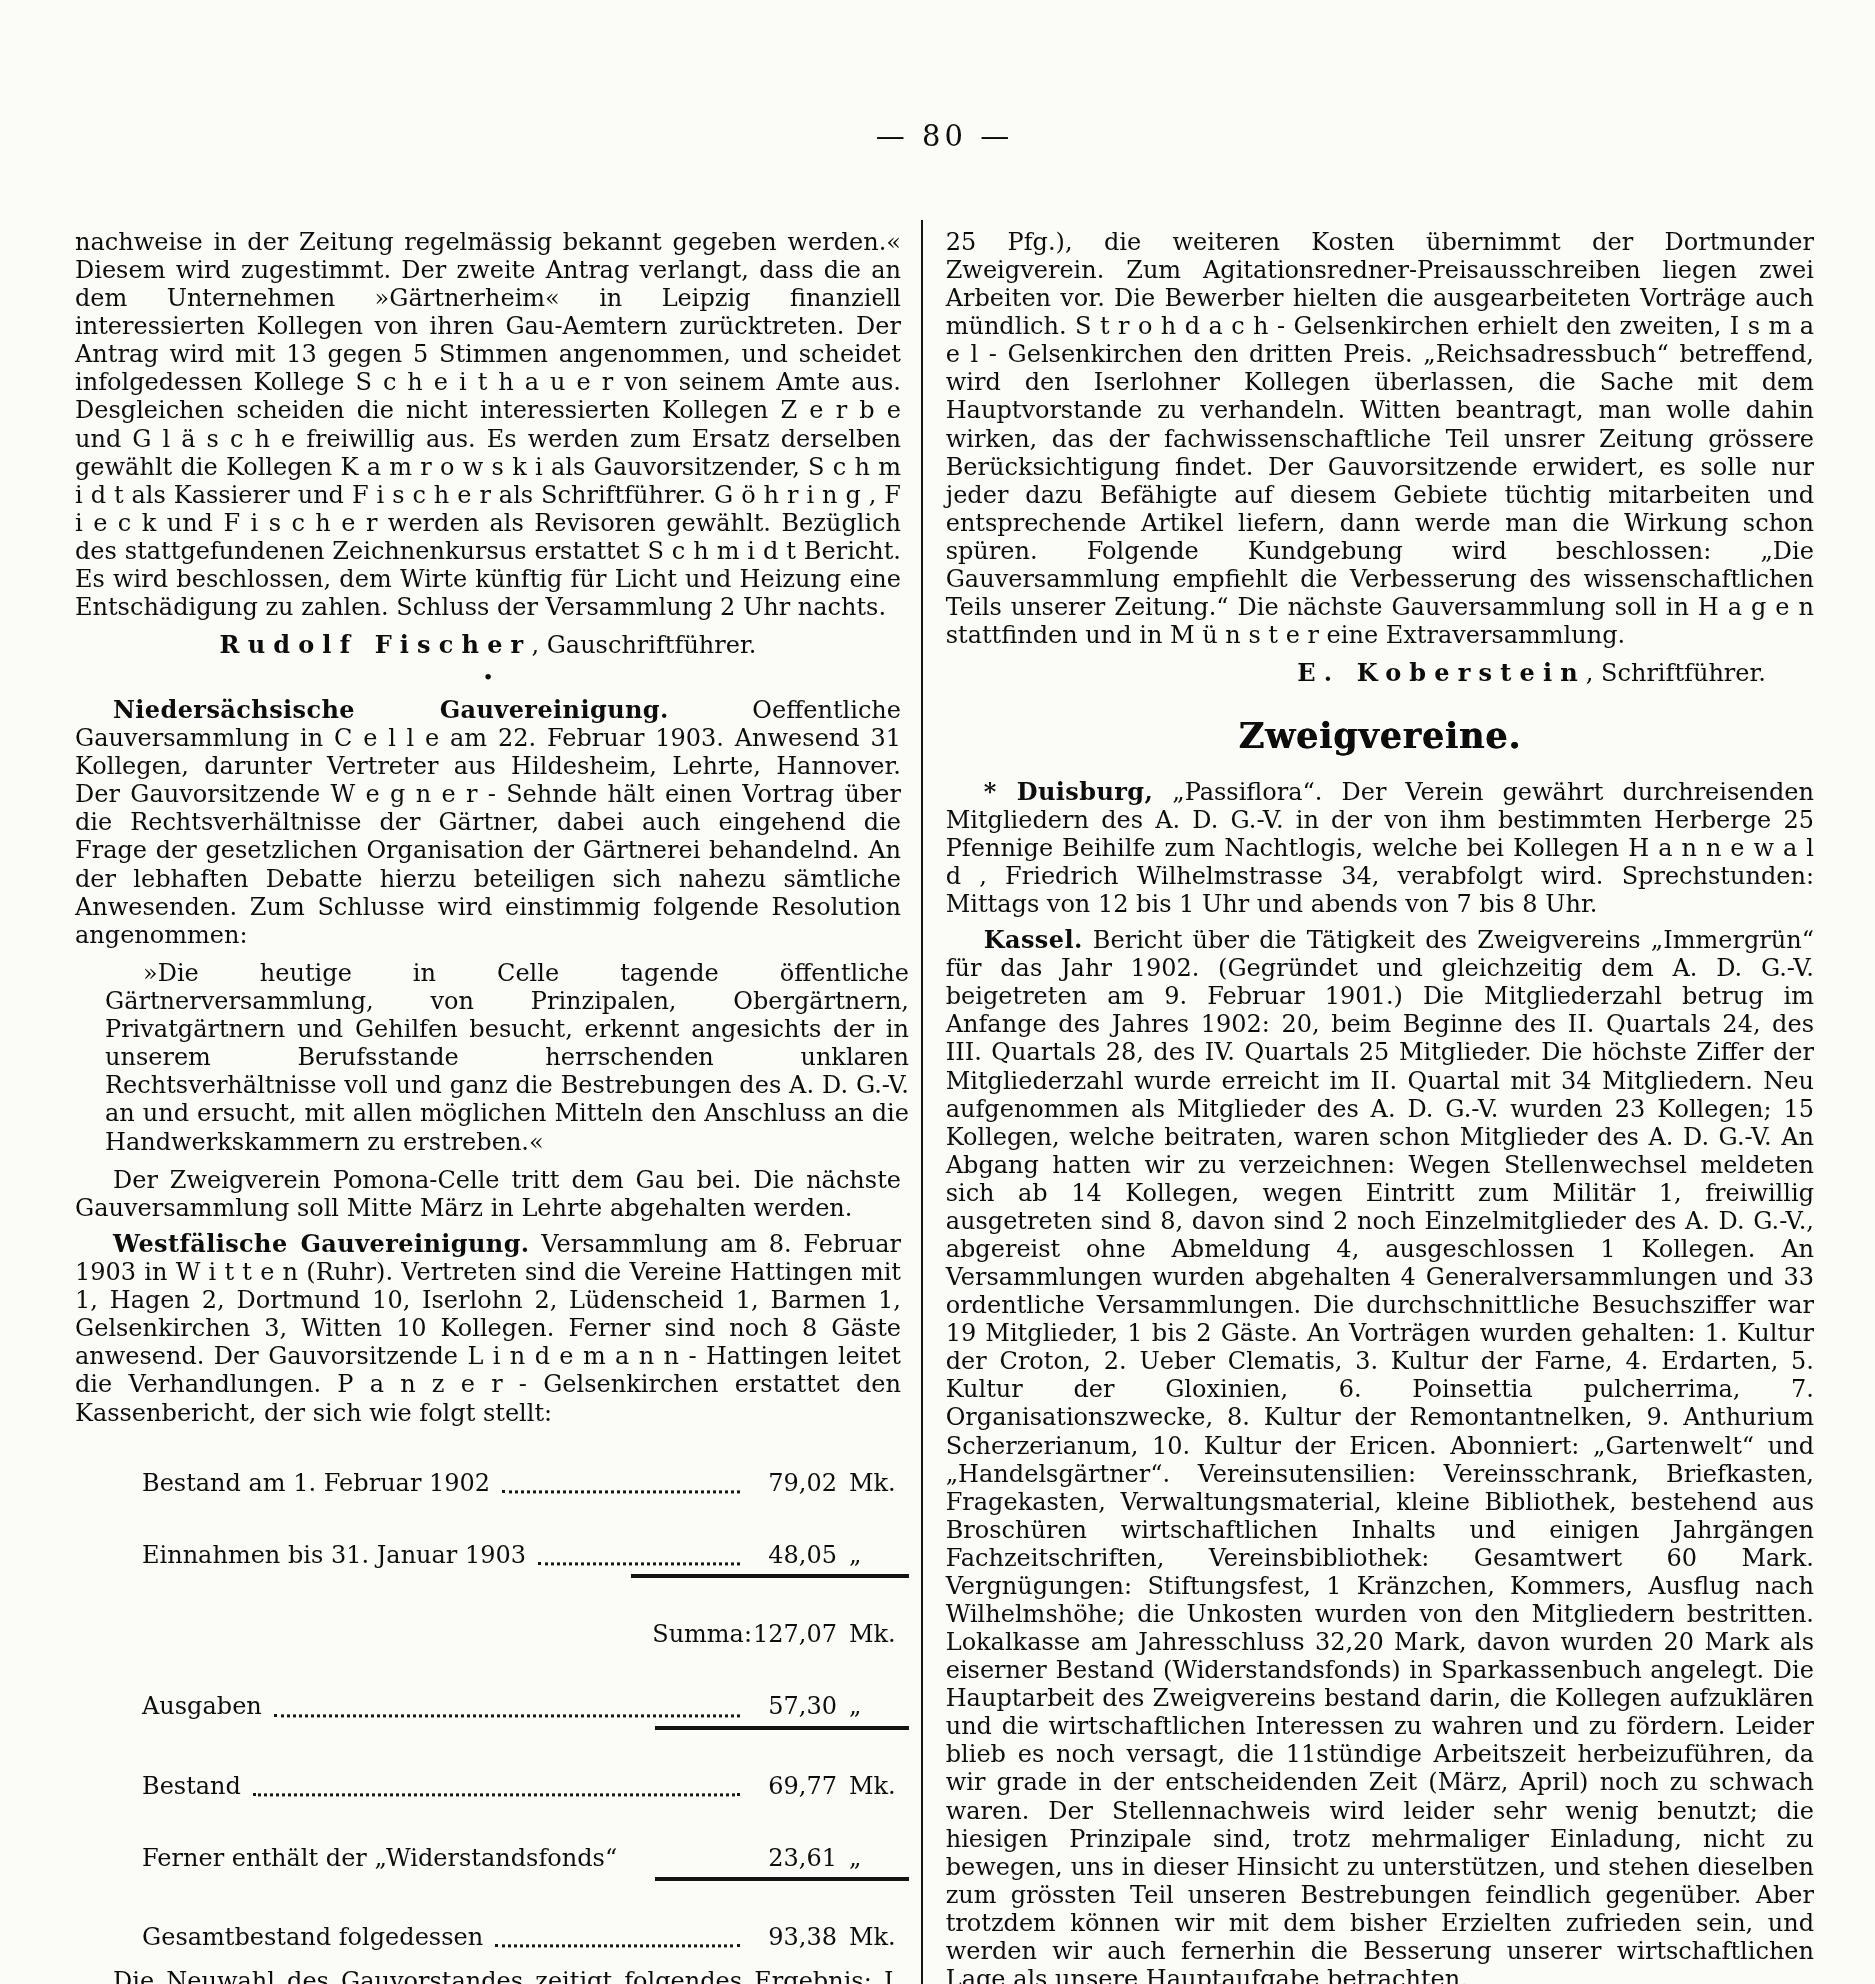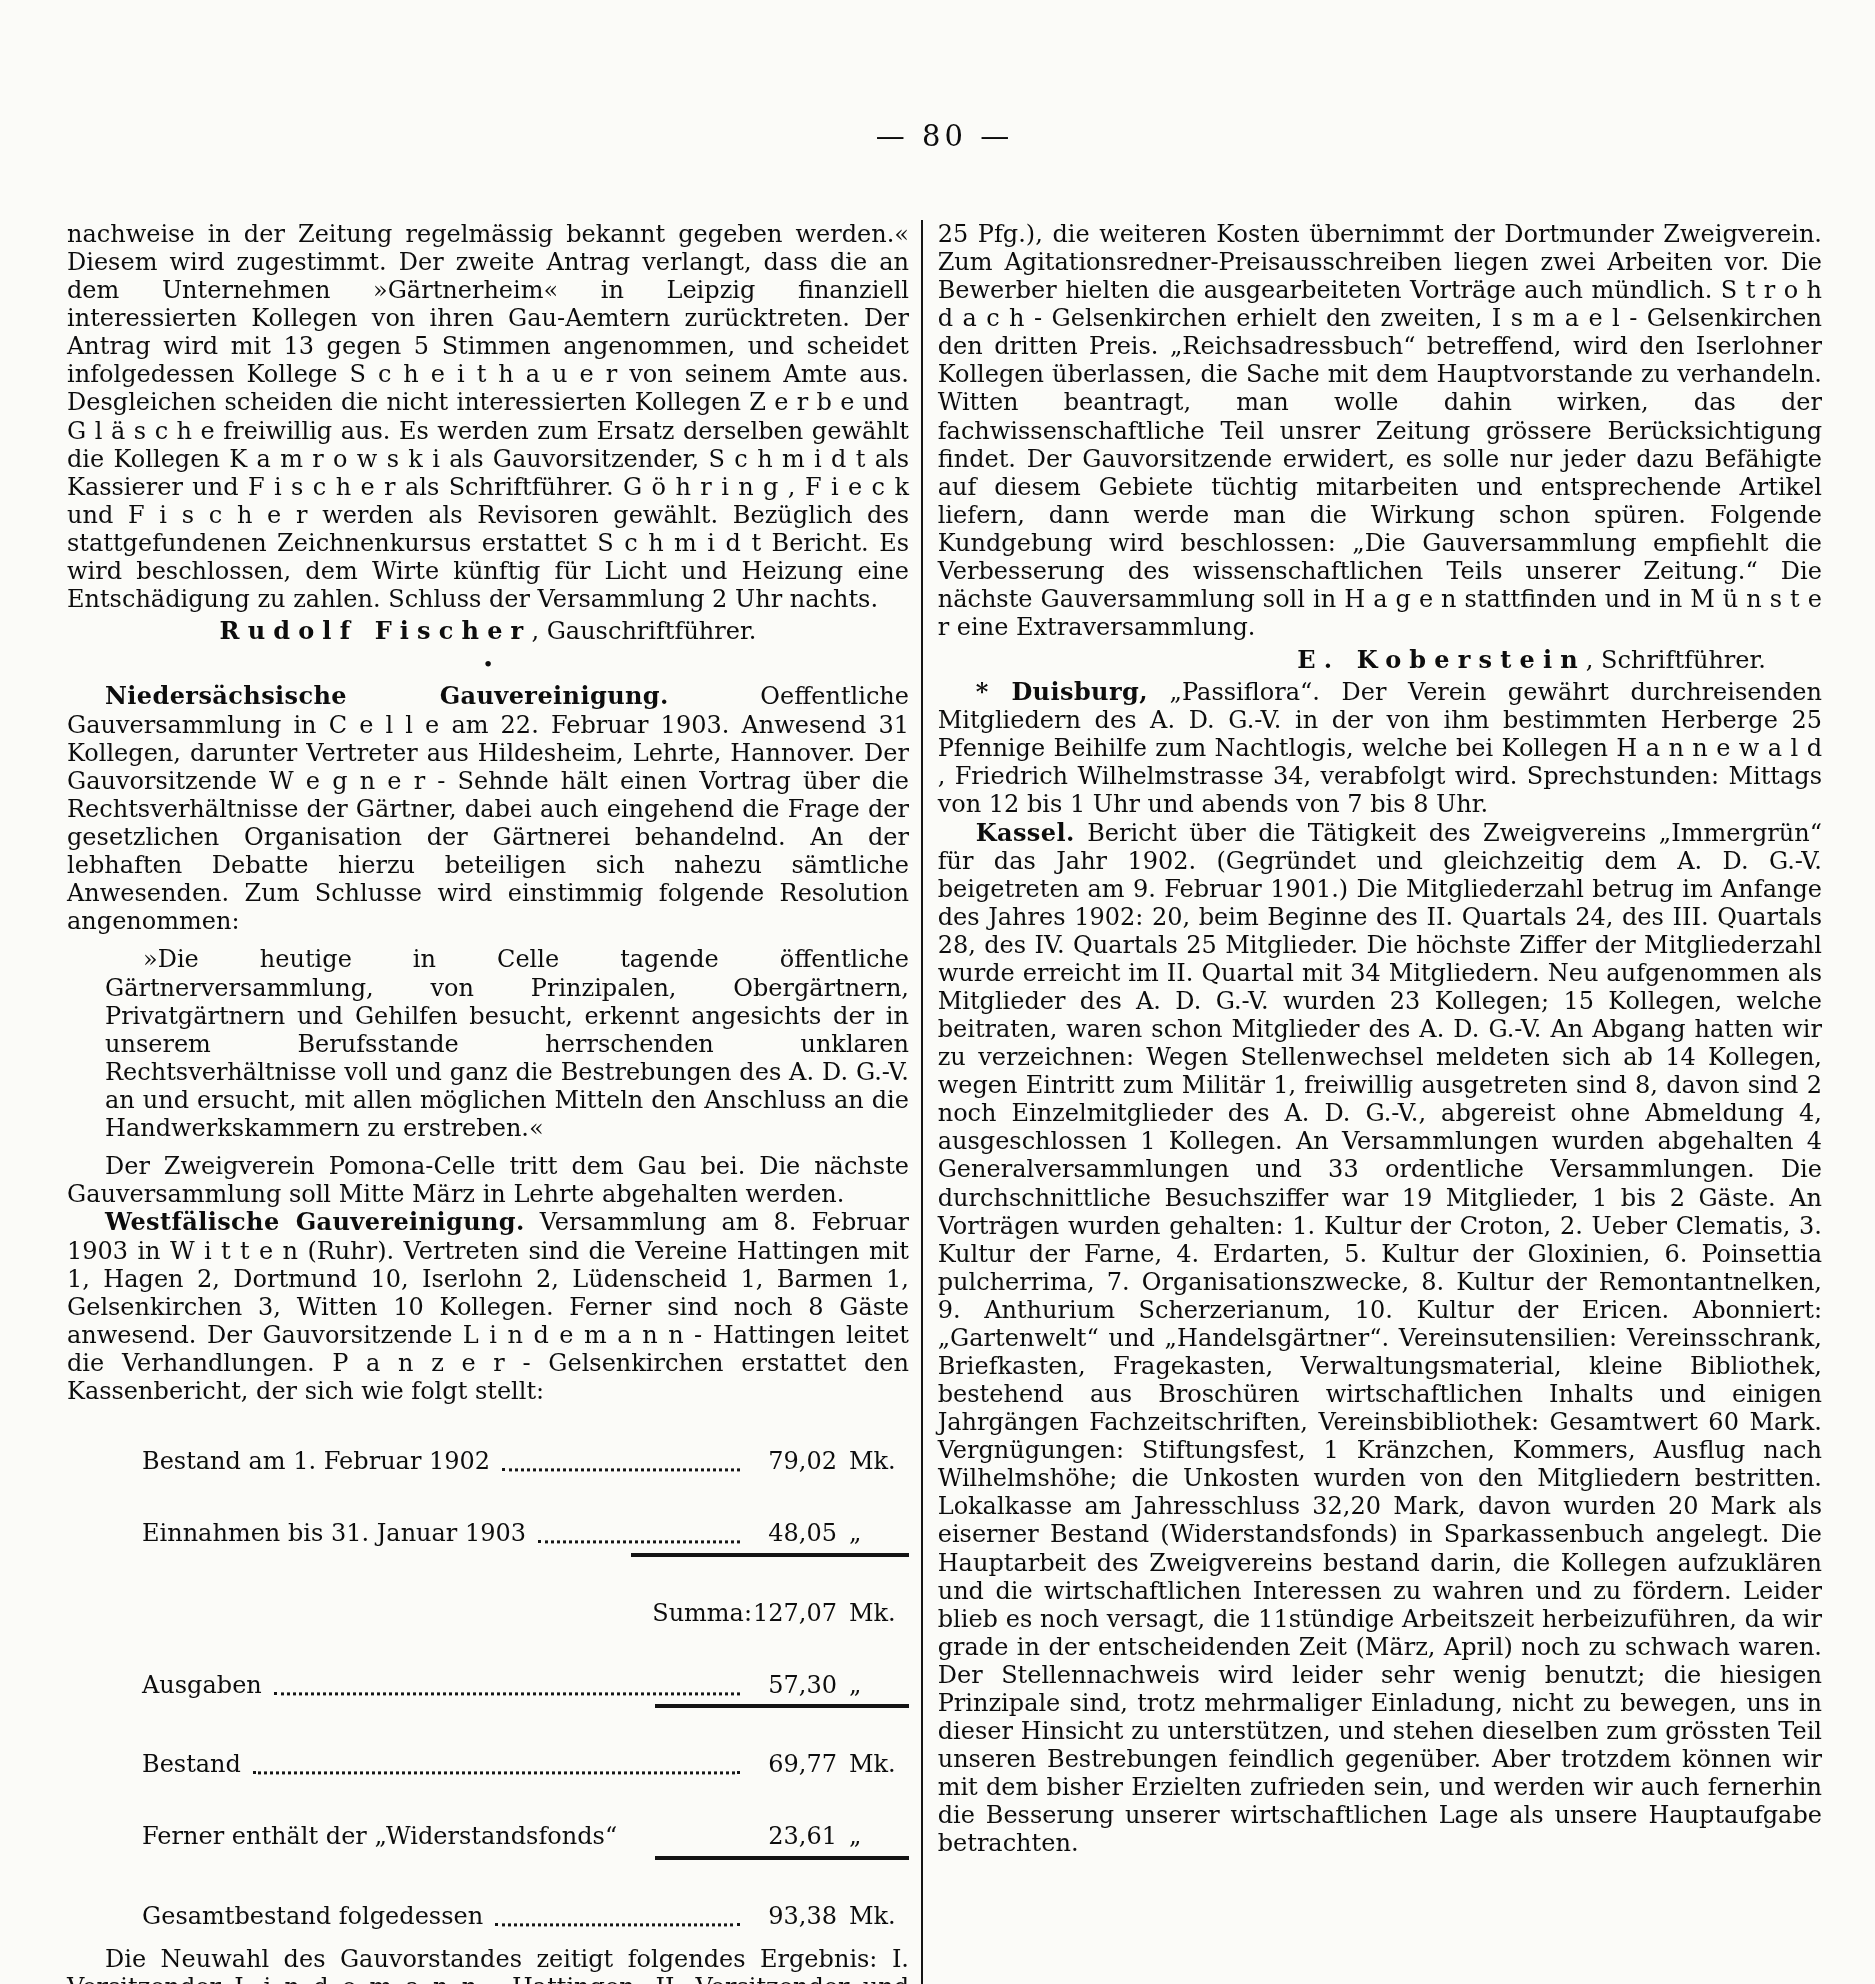--- a/index.html
+++ b/index.html
@@ -22,21 +22,21 @@
     font-size: 29px;
     letter-spacing: 4px;
     margin: 0 0 67px 0;
   }
   .columns { display: flex; align-items: stretch; }
   .col-left  { width: 854px; box-sizing: border-box; padding-right: 12px; }
   .col-sep   { width: 2.4px; background: #151515; }
   .col-right { flex: 1; box-sizing: border-box; padding-left: 14.3px; }
 
   p, .para {
-    margin: 0;
+    margin: 8px;
     font-size: 24px;
     line-height: 1.17;
     text-align: justify;
     hyphens: auto;
   }
   .indent { text-indent: 38px; }
   .runin { font-weight: bold; letter-spacing: 0.4px; }
   .resolution { margin: 10.3px 0 10.3px 38px; text-indent: 38px; }
 
   .sig { font-size: 24px; line-height: 1.3; margin: 2.4px 0; }
@@ -154,20 +154,21 @@
 
     <div class="col-sep"></div>
 
     <div class="col-right">
       <p class="para">25 Pfg.), die weiteren Kosten übernimmt der Dortmunder Zweigverein. Zum Agitationsredner-Preisausschreiben liegen zwei Arbeiten vor. Die Bewerber hielten die ausgearbeiteten Vorträge auch mündlich. S t r o h d a c h - Gelsenkirchen erhielt den zweiten, I s m a e l - Gelsenkirchen den dritten Preis. „Reichsadressbuch“ betreffend, wird den Iserlohner Kollegen überlassen, die Sache mit dem Hauptvorstande zu verhandeln. Witten beantragt, man wolle dahin wirken, das der fachwissenschaftliche Teil unsrer Zeitung grössere Berücksichtigung findet. Der Gauvorsitzende erwidert, es solle nur jeder dazu Befähigte auf diesem Gebiete tüchtig mitarbeiten und entsprechende Artikel liefern, dann werde man die Wirkung schon spüren. Folgende Kundgebung wird beschlossen: „Die Gauversammlung empfiehlt die Verbesserung des wissenschaftlichen Teils unserer Zeitung.“ Die nächste Gauversammlung soll in H a g e n stattfinden und in M ü n s t e r eine Extraversammlung.</p>
 
       <div class="sig right pad2">
         <span class="sperr">E. Koberstein</span><span>, Schriftführer.</span>
       </div>
 
+      <div class="zv-head">Zweigvereine.</div>
 
 
       <p class="indent"><strong class="runin">* Duisburg,</strong> <span>„Passiflora“. Der Verein gewährt durchreisenden Mitgliedern des A. D. G.-V. in der von ihm bestimmten Herberge 25 Pfennige Beihilfe zum Nachtlogis, welche bei Kollegen H a n n e w a l d , Friedrich Wilhelmstrasse 34, verabfolgt wird. Sprechstunden: Mittags von 12 bis 1 Uhr und abends von 7 bis 8 Uhr.</span></p>
 
       <p class="indent"><strong class="runin">Kassel.</strong> <span>Bericht über die Tätigkeit des Zweigvereins „Immergrün“ für das Jahr 1902. (Gegründet und gleichzeitig dem A. D. G.-V. beigetreten am 9. Februar 1901.) Die Mitgliederzahl betrug im Anfange des Jahres 1902: 20, beim Beginne des II. Quartals 24, des III. Quartals 28, des IV. Quartals 25 Mitglieder. Die höchste Ziffer der Mitgliederzahl wurde erreicht im II. Quartal mit 34 Mitgliedern. Neu aufgenommen als Mitglieder des A. D. G.-V. wurden 23 Kollegen; 15 Kollegen, welche beitraten, waren schon Mitglieder des A. D. G.-V. An Abgang hatten wir zu verzeichnen: Wegen Stellenwechsel meldeten sich ab 14 Kollegen, wegen Eintritt zum Militär 1, freiwillig ausgetreten sind 8, davon sind 2 noch Einzelmitglieder des A. D. G.-V., abgereist ohne Abmeldung 4, ausgeschlossen 1 Kollegen. An Versammlungen wurden abgehalten 4 Generalversammlungen und 33 ordentliche Versammlungen. Die durchschnittliche Besuchsziffer war 19 Mitglieder, 1 bis 2 Gäste. An Vorträgen wurden gehalten: 1. Kultur der Croton, 2. Ueber Clematis, 3. Kultur der Farne, 4. Erdarten, 5. Kultur der Gloxinien, 6. Poinsettia pulcherrima, 7. Organisationszwecke, 8. Kultur der Remontantnelken, 9. Anthurium Scherzerianum, 10. Kultur der Ericen. Abonniert: „Gartenwelt“ und „Handelsgärtner“. Vereinsutensilien: Vereinsschrank, Briefkasten, Fragekasten, Verwaltungsmaterial, kleine Bibliothek, bestehend aus Broschüren wirtschaftlichen Inhalts und einigen Jahrgängen Fachzeitschriften, Vereinsbibliothek: Gesamtwert 60 Mark. Vergnügungen: Stiftungsfest, 1 Kränzchen, Kommers, Ausflug nach Wilhelmshöhe; die Unkosten wurden von den Mitgliedern bestritten. Lokalkasse am Jahresschluss 32,20 Mark, davon wurden 20 Mark als eiserner Bestand (Widerstandsfonds) in Sparkassenbuch angelegt. Die Hauptarbeit des Zweigvereins bestand darin, die Kollegen aufzuklären und die wirtschaftlichen Interessen zu wahren und zu fördern. Leider blieb es noch versagt, die 11stündige Arbeitszeit herbeizuführen, da wir grade in der entscheidenden Zeit (März, April) noch zu schwach waren. Der Stellennachweis wird leider sehr wenig benutzt; die hiesigen Prinzipale sind, trotz mehrmaliger Einladung, nicht zu bewegen, uns in dieser Hinsicht zu unterstützen, und stehen dieselben zum grössten Teil unseren Bestrebungen feindlich gegenüber. Aber trotzdem können wir mit dem bisher Erzielten zufrieden sein, und werden wir auch fernerhin die Besserung unserer wirtschaftlichen Lage als unsere Hauptaufgabe betrachten.</span></p>
 
     </div>
   </div>
 
 </div>

